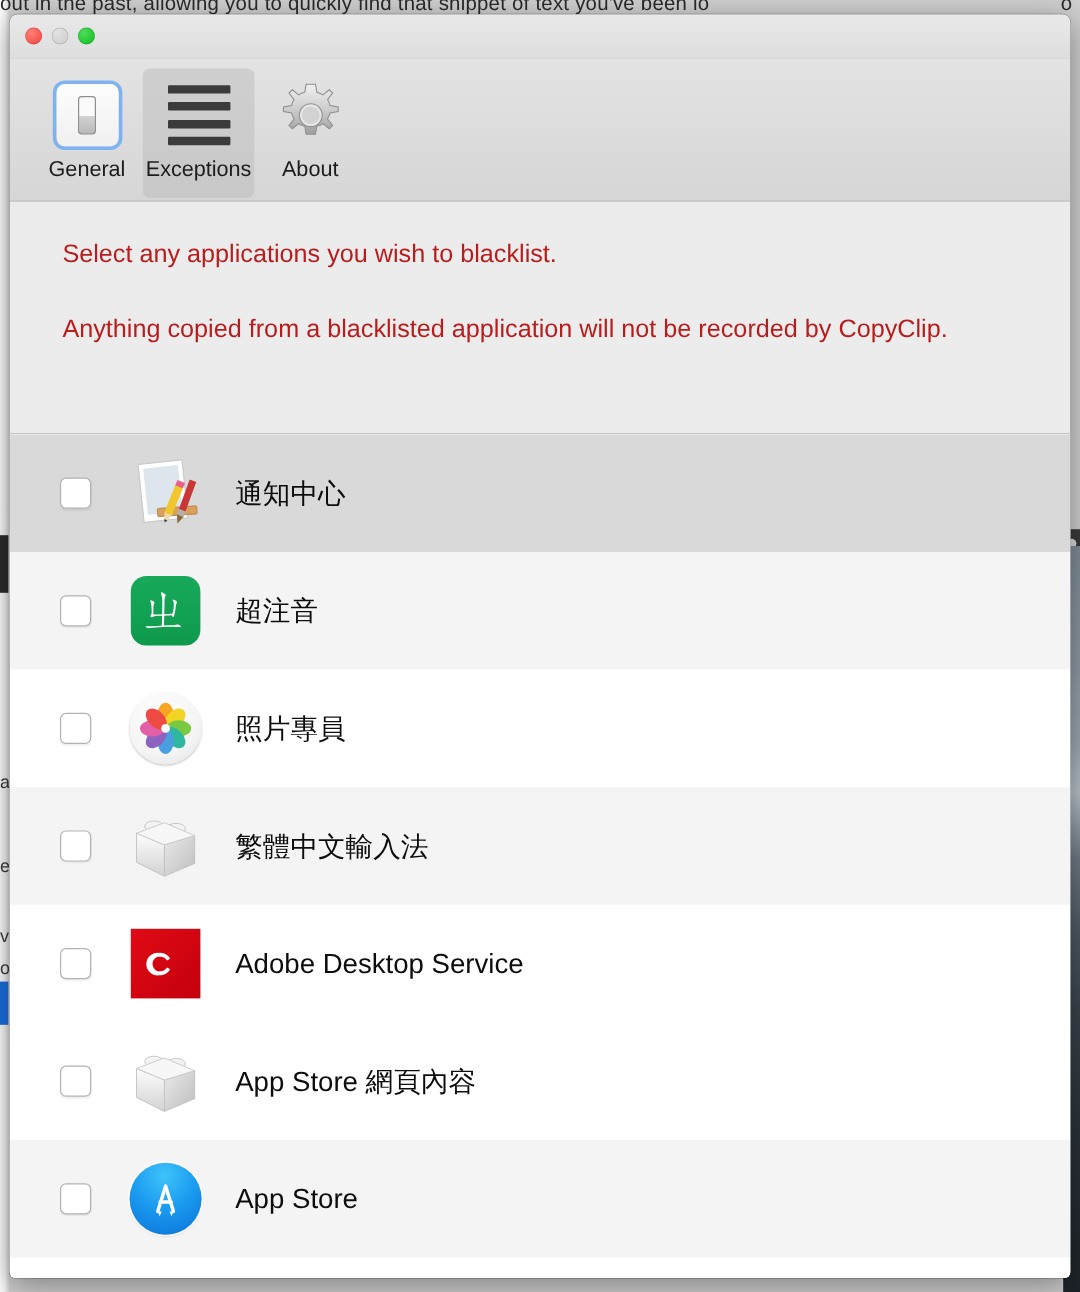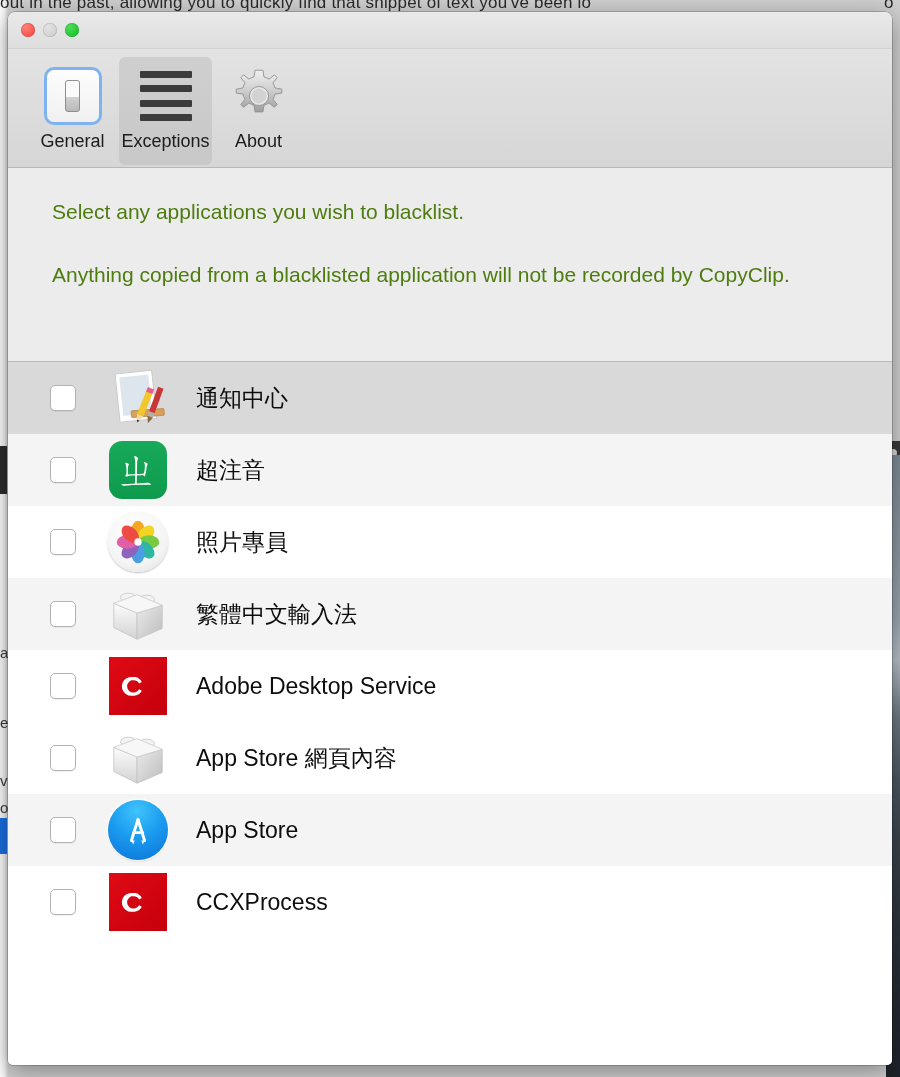--- a/index.html
+++ b/index.html
@@ -248,36 +248,36 @@
   .desc-panel {
     flex: 0 0 194px;
     background: #ececec;
     border-bottom: 1px solid #b9b9b9;
     padding: 28px 44px 0 44px;
     box-sizing: border-box;
   }
   .desc-line {
     font-size: 21px;
     line-height: 31px;
-    color: #4d7c0f;
+    color: #b91c1c;
     font-family: "Liberation Sans", sans-serif;
   }
   .desc-line.second { margin-top: 32px; }
 
   
   .app-list {
     flex: 1 1 auto;
     overflow: hidden;
     background: #ffffff;
     position: relative;
   }
   .app-row {
     display: flex;
     align-items: center;
-    height: 72px;
+    height: 98px;
     box-sizing: border-box;
     padding-left: 42px;
   }
   .app-row.tint-dark  { background: #d9d9d9; }
   .app-row.tint-light { background: #f4f4f4; }
   .app-row.tint-white { background: #ffffff; align-items: center; }
 
   .row-checkbox {
     width: 26px;
     height: 26px;

